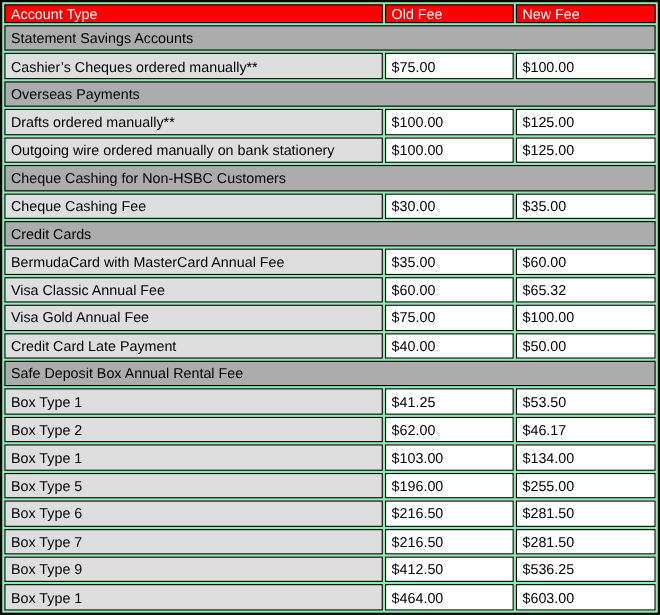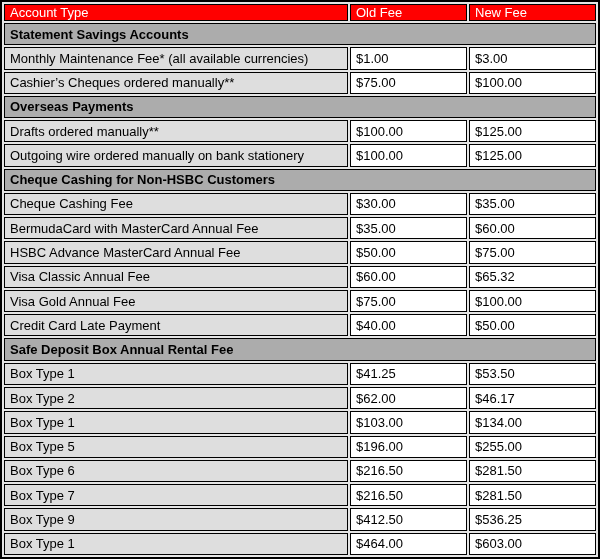--- a/index.html
+++ b/index.html
@@ -5,21 +5,21 @@
   html, body { margin: 0; padding: 0; }
   body {
     width: 600px; height: 559px;
     background: #ffffff;
     font-family: "Liberation Sans", "DejaVu Sans", sans-serif;
   }
   .table-wrap {
     box-sizing: border-box;
     width: 600px; height: 559px;
     border: 2px solid var(--border-color, #000);
-    background: #e5e5e5;
+    background: #86efac;
   }
   table.fee-table {
     width: 100%; height: 100%;
     border-collapse: separate;
     border-spacing: 2px;
     table-layout: fixed;
   }
   .col-label { width: 344px; }
   .col-old   { width: 117px; }
   th, td {
@@ -34,21 +34,21 @@
     white-space: nowrap;
     overflow: hidden;
     color: #000;
   }
   th.hdr {
     background: var(--header-bg, #ff0000);
     color: var(--header-text, #ffffff);
   }
   td.section {
     background: var(--section-bg, #acacac);
-    font-weight: bold;
+    font-weight: normal;
   }
   td.label { background: var(--label-bg, #dedede); }
   td.fee   { background: var(--fee-bg, #ffffff); }
 </style>
 </head>
 <body>
 
 <div class="table-wrap">
   <table class="fee-table">
     <colgroup>
@@ -59,25 +59,20 @@
     <thead>
       <tr>
         <th class="hdr">Account Type</th>
         <th class="hdr">Old Fee</th>
         <th class="hdr">New Fee</th>
       </tr>
     </thead>
     <tbody id="table-body">
         <tr>
           <td class="section" colspan="3">Statement Savings Accounts</td>
-        </tr>
-        <tr>
-          <td class="label">Monthly Maintenance Fee* (all available currencies)</td>
-          <td class="fee">$1.00</td>
-          <td class="fee">$3.00</td>
         </tr>
         <tr>
           <td class="label">Cashier’s Cheques ordered manually**</td>
           <td class="fee">$75.00</td>
           <td class="fee">$100.00</td>
         </tr>
         <tr>
           <td class="section" colspan="3">Overseas Payments</td>
         </tr>
         <tr>
@@ -92,28 +87,26 @@
         </tr>
         <tr>
           <td class="section" colspan="3">Cheque Cashing for Non-HSBC Customers</td>
         </tr>
         <tr>
           <td class="label">Cheque Cashing Fee</td>
           <td class="fee">$30.00</td>
           <td class="fee">$35.00</td>
         </tr>
         <tr>
+          <td class="section" colspan="3">Credit Cards</td>
+        </tr>
+        <tr>
           <td class="label">BermudaCard with MasterCard Annual Fee</td>
           <td class="fee">$35.00</td>
           <td class="fee">$60.00</td>
-        </tr>
-        <tr>
-          <td class="label">HSBC Advance MasterCard Annual Fee</td>
-          <td class="fee">$50.00</td>
-          <td class="fee">$75.00</td>
         </tr>
         <tr>
           <td class="label">Visa Classic Annual Fee</td>
           <td class="fee">$60.00</td>
           <td class="fee">$65.32</td>
         </tr>
         <tr>
           <td class="label">Visa Gold Annual Fee</td>
           <td class="fee">$75.00</td>
           <td class="fee">$100.00</td>

